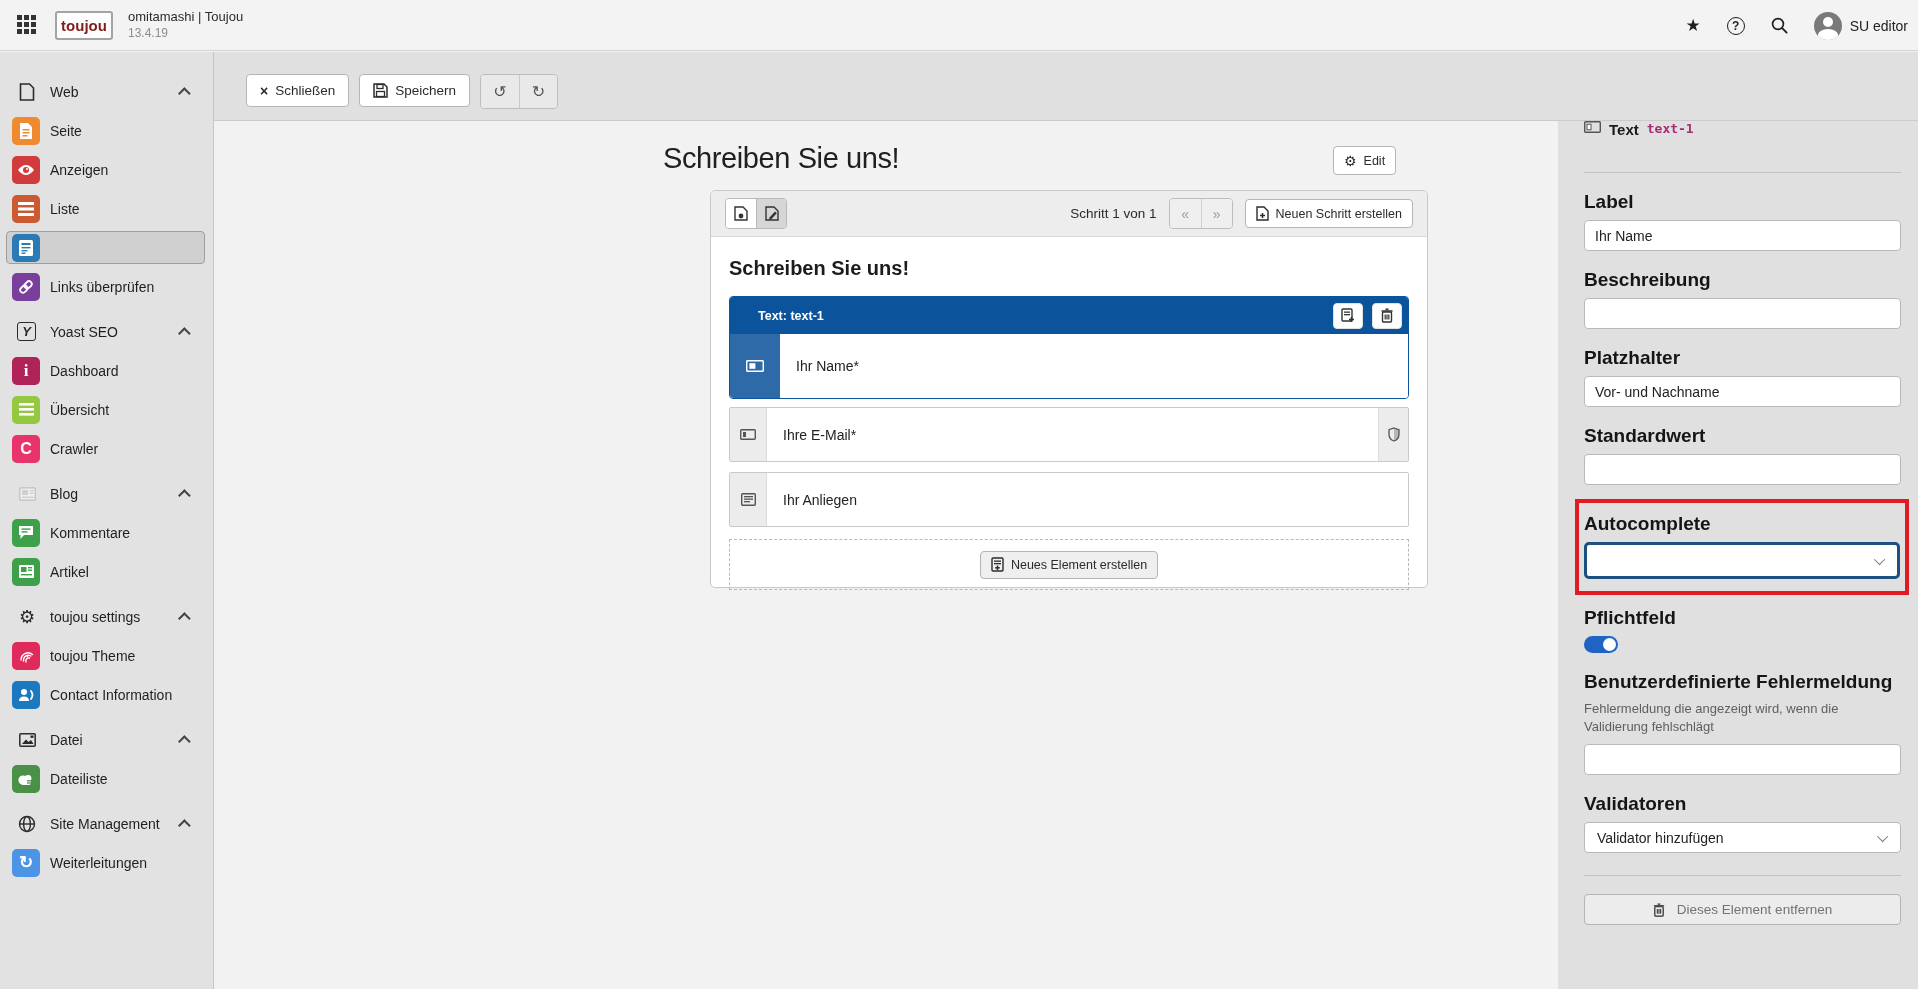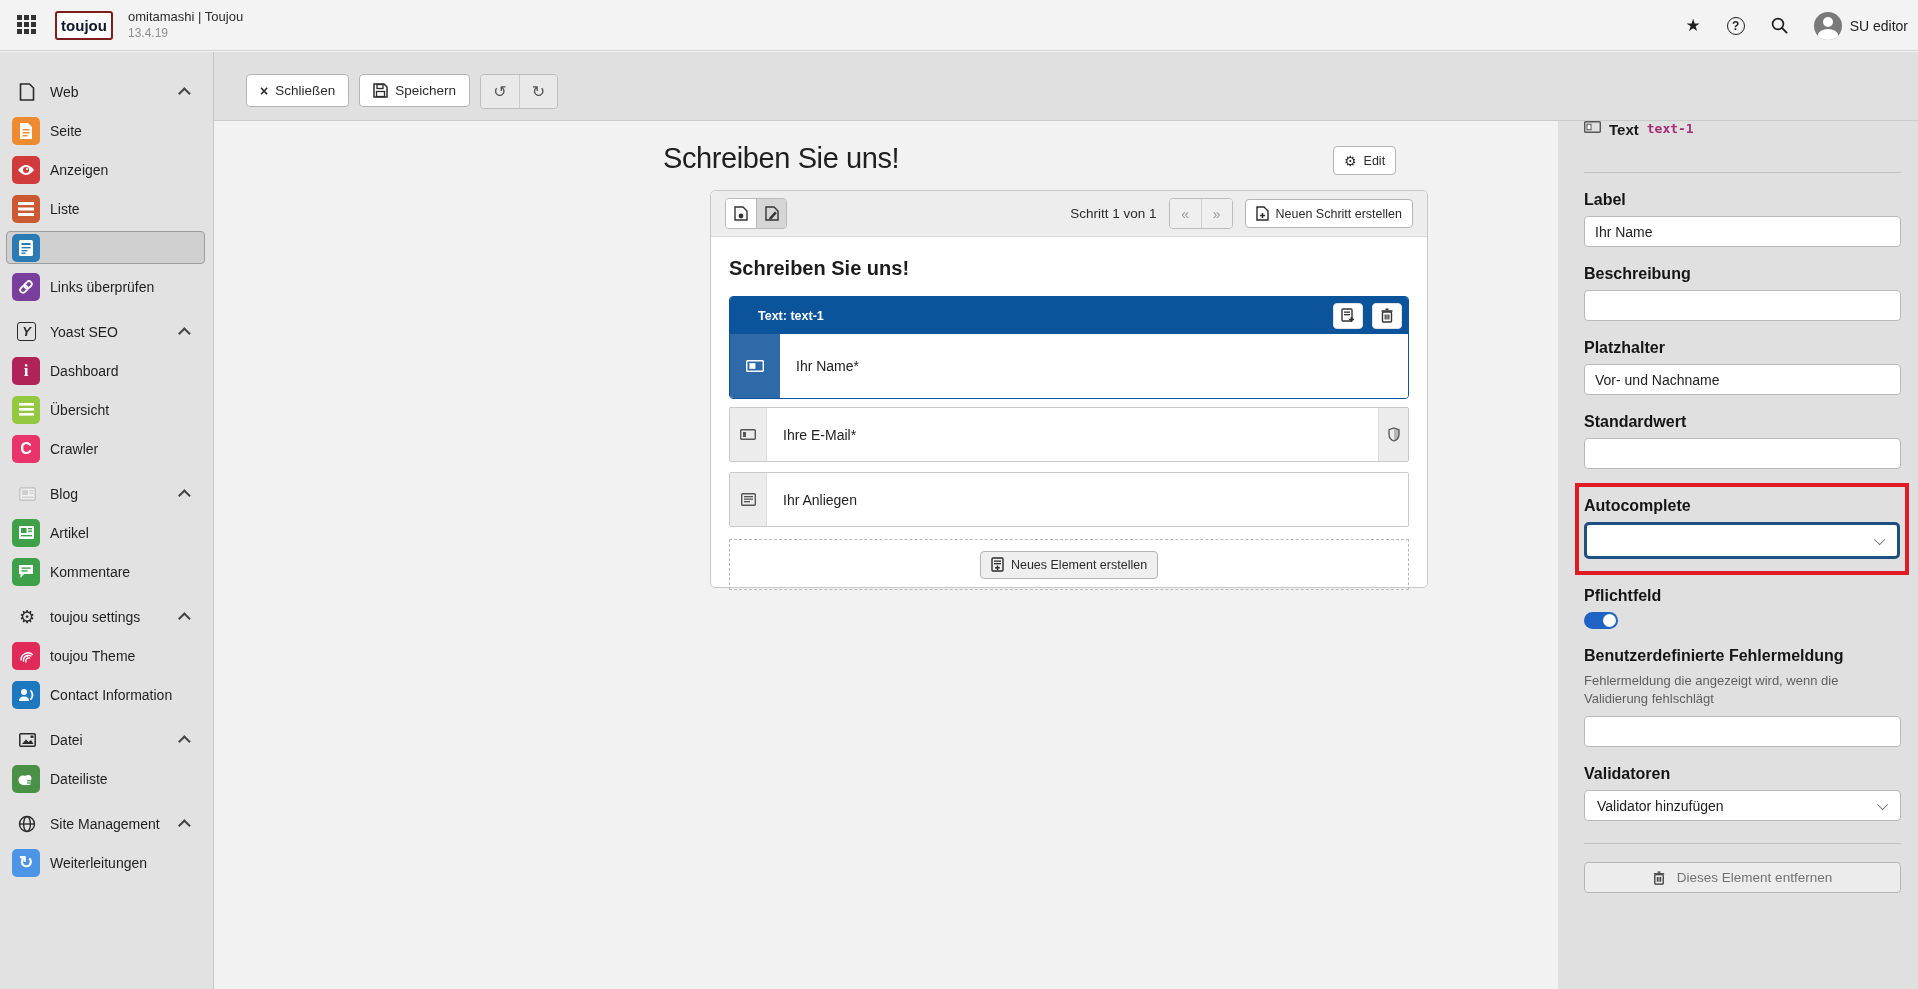--- a/index.html
+++ b/index.html
@@ -6,23 +6,23 @@
   html,body { width:1918px; height:989px; overflow:hidden; background:#f2f2f2;
     font-family:"Liberation Sans", sans-serif; color:#1a1a1a; }
 
   
   .topbar { position:absolute; left:0; top:0; width:1918px; height:51px;
     background:#f3f3f3; border-bottom:1px solid #d2d2d2; z-index:30; }
   .grid-icon { position:absolute; left:17px; top:15px; width:20px; height:20px; display:grid;
     grid-template-columns:repeat(3,5px); grid-template-rows:repeat(3,5px); gap:2px; }
   .grid-icon span { background:#333; width:5px; height:5px; }
   .logo-box { position:absolute; left:55px; top:11px; width:58px; height:29px;
-    border:2px solid #7f1d1d; border-radius:3px; background:#fdfdfd;
+    border:2px solid #a3a3a3; border-radius:3px; background:#fdfdfd;
     display:flex; align-items:center; justify-content:center;
-    font-weight:bold; font-size:15px; color:#0f172a; }
+    font-weight:bold; font-size:15px; color:#7f1d1d; }
   .site-info { position:absolute; left:128px; top:8px; line-height:17px; }
   .site-info .t1 { font-size:13px; color:#2b2b2b; }
   .site-info .t2 { font-size:12px; color:#8d8d8d; }
   .topbar-right { position:absolute; right:10px; top:0; height:51px; display:flex;
     align-items:center; gap:26px; }
   .tb-icon { font-size:17px; color:#1f1f1f; cursor:pointer; }
   .help-circ { width:18px; height:18px; border:1.6px solid #1f1f1f; border-radius:50%;
     font-size:12px; font-weight:bold; display:flex; align-items:center; justify-content:center; }
   .avatar { width:28px; height:28px; border-radius:50%; background:#7a7a7a; position:relative; overflow:hidden; }
   .avatar::before { content:""; position:absolute; left:9px; top:5px; width:10px; height:10px;
@@ -116,21 +116,21 @@
   .new-elem { height:28px; padding:0 10px; font-size:12.5px; background:#efefef; }
 
   
   .inspector { position:absolute; left:1558px; top:121px; width:360px; height:868px;
     background:#e0e0e0; padding:0 17px 0 26px; }
   .insp-hd { height:52px; display:flex; align-items:flex-start; gap:8px;
     border-bottom:1px solid #c3c3c3; }
   .insp-hd .etype { font-weight:bold; font-size:15px; }
   .insp-hd .eid { font-family:"DejaVu Sans Mono", monospace; font-weight:bold;
     font-size:13px; color:#a62c74; }
-  .flabel { font-weight:bold; font-size:16px; margin:18px 0 7px 0; color:#151515; }
+  .flabel { font-weight:bold; font-size:19px; margin:18px 0 7px 0; color:#151515; }
   .tinput { width:100%; height:31px; border:1px solid #b9b9b9; border-radius:4px;
     background:#fff; font-size:14px; padding:0 10px; color:#222;
     font-family:"Liberation Sans", sans-serif; }
   .red-frame { border:4px solid #e01b24; margin:14px -8px 0 -9px; padding:0 5px 12px 5px; }
   .red-frame .flabel { margin-top:10px; }
   .sel-focus { width:100%; height:37px; border:3px solid #1d4f80; border-radius:5px;
     background:#fff; display:flex; align-items:center; justify-content:flex-end;
     padding:0 12px; cursor:pointer; }
   .sel-plain { width:100%; height:31px; border:1px solid #b9b9b9; border-radius:4px;
     background:#fff; display:flex; align-items:center; padding:12px 12px; font-size:14px;
@@ -288,39 +288,39 @@
             <rect x="10.5" y="3" width="4" height="1.4" fill="#cfcfcf"></rect>
             <rect x="10.5" y="5.6" width="4" height="1.4" fill="#cfcfcf"></rect>
             <rect x="3" y="9.6" width="11.5" height="1.4" fill="#cfcfcf"></rect>
           </svg>
       </span>
       <span class="lbl">Blog</span>
       <span class="chev"></span>
     </div>
     <div class="srow">
       <span class="ico-tile" style="background:#3fa04a">
+        <svg width="16" height="15" viewBox="0 0 16 15">
+            <path d="M1 1h14v9H6l-3.5 4v-4H1z" fill="#fff"></path>
+            <rect x="3.5" y="3.4" width="9" height="1.4" fill="#3fa04a"></rect>
+            <rect x="3.5" y="6.2" width="6" height="1.4" fill="#3fa04a"></rect>
+          </svg>
+      </span>
+      <span class="lbl">Kommentare</span>
+    </div>
+    <div class="srow">
+      <span class="ico-tile" style="background:#3fa04a">
         <svg width="15" height="13" viewBox="0 0 15 13">
             <rect x="0" y="0" width="15" height="13" rx="1" fill="#fff"></rect>
             <rect x="2" y="2" width="5.5" height="5" fill="#3fa04a"></rect>
             <rect x="9" y="2" width="4" height="1.4" fill="#3fa04a"></rect>
             <rect x="9" y="4.5" width="4" height="1.4" fill="#3fa04a"></rect>
             <rect x="2" y="9" width="11" height="1.4" fill="#3fa04a"></rect>
           </svg>
       </span>
       <span class="lbl">Artikel</span>
-    </div>
-    <div class="srow">
-      <span class="ico-tile" style="background:#3fa04a">
-        <svg width="16" height="15" viewBox="0 0 16 15">
-            <path d="M1 1h14v9H6l-3.5 4v-4H1z" fill="#fff"></path>
-            <rect x="3.5" y="3.4" width="9" height="1.4" fill="#3fa04a"></rect>
-            <rect x="3.5" y="6.2" width="6" height="1.4" fill="#3fa04a"></rect>
-          </svg>
-      </span>
-      <span class="lbl">Kommentare</span>
     </div>
   </div>
 
   <div class="sec">
     <div class="srow">
       <span class="hdr-ico" style="font-size:18px;">⚙</span>
       <span class="lbl">toujou settings</span>
       <span class="chev"></span>
     </div>
     <div class="srow">

